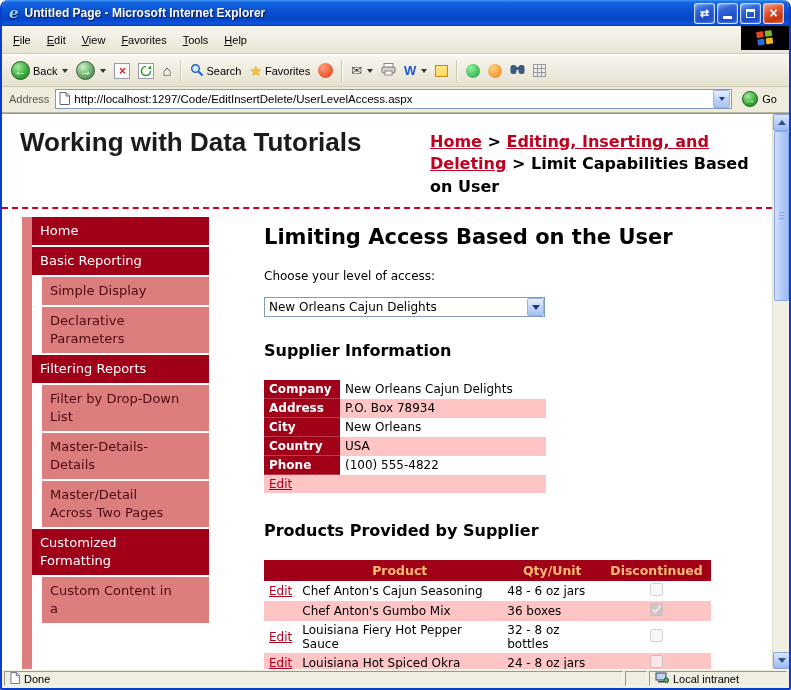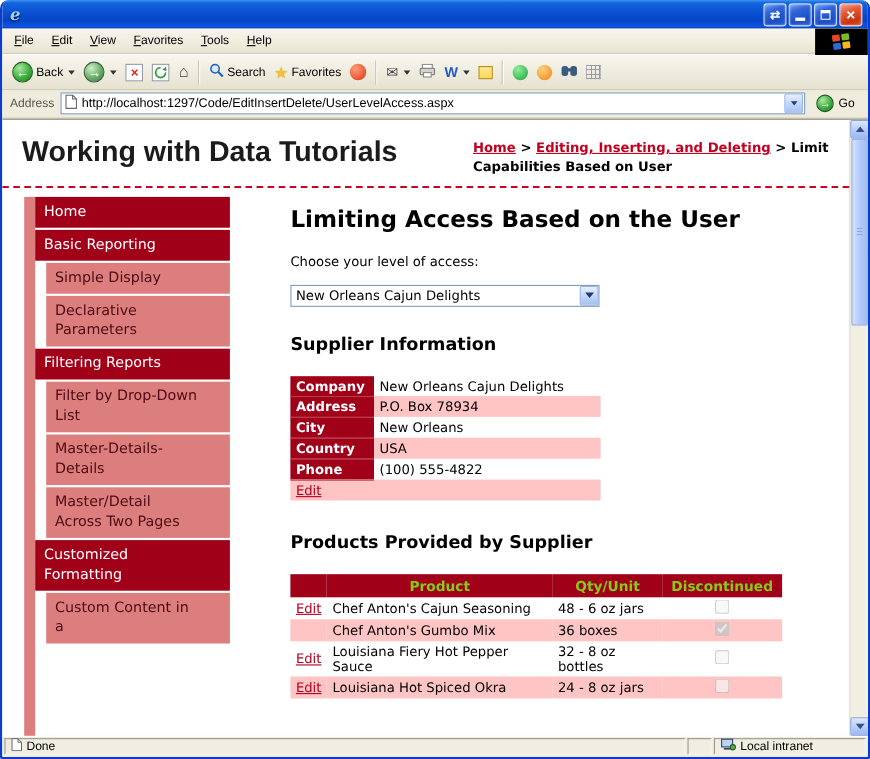--- a/index.html
+++ b/index.html
@@ -22,21 +22,21 @@
     display:flex; align-items:center; justify-content:center; color:#fff; cursor:pointer; position:relative;
     background:linear-gradient(160deg,#7aa7f4 0%,#3166d8 30%,#1c4ec4 70%,#2a5cd4 100%);
     box-shadow:inset 0 0 2px rgba(255,255,255,.55); font-weight:bold; font-size:12px; }
   .tbtn.close { background:linear-gradient(160deg,#f0a088 0%,#e25b38 35%,#c83410 75%,#d8502c 100%); }
   .g-resize { font-size:11px; }
   .g-min { position:absolute; left:5px; bottom:4px; width:9px; height:3px; background:#fff; }
   .g-max { width:9px; height:9px; border:1px solid #fff; border-top:3px solid #fff; }
   .g-close { font-size:14px; line-height:1; }
 
   
-  .menubar { height:23px; flex:none; background:linear-gradient(#f7f5ec,#e9e5d4);
+  .menubar { height:28px; flex:none; background:linear-gradient(#f7f5ec,#e9e5d4);
     display:flex; align-items:center; padding-left:3px; position:relative; border-bottom:1px solid #d0ccb8; }
   .menu-item { display:inline-block; padding:3px 8px; font-size:11px; color:#000; cursor:pointer; }
   .menu-item::first-letter { text-decoration:underline; }
   .throbber { position:absolute; right:0; top:0; width:48px; height:24px; background:#000;
     display:flex; align-items:center; justify-content:center; }
 
   
   .toolbar { height:33px; flex:none; background:linear-gradient(#f8f6ee,#e6e2d0);
     border-top:1px solid #fff; border-bottom:1px solid #cfcab4;
     display:flex; align-items:center; padding:0 5px; font-size:11px; }
@@ -77,21 +77,21 @@
   .small-circle { width:16px; height:16px; font-size:10px; }
 
   
   .content { flex:1; min-height:0; background:#fff; border-top:1px solid #9a9786; display:flex; }
   .page-area { flex:1; min-width:0; display:flex; flex-direction:column; overflow:hidden;
     font-family:"DejaVu Sans",sans-serif; }
 
   .page-header { display:flex; justify-content:space-between; align-items:flex-start;
     padding:13px 14px 9px 18px; border-bottom:2px dashed #cc0022; flex:none; }
   .site-title { font-family:"Liberation Sans",sans-serif; font-weight:bold; font-size:26px; color:#1b1b1b; }
-  .breadcrumb { width:328px; flex:none; font-weight:bold; font-size:12px; line-height:1.4; color:#000; padding-top:4px; }
+  .breadcrumb { width:328px; flex:none; font-weight:bold; font-size:16px; line-height:1.4; color:#000; padding-top:4px; }
   .crumb-link { color:#c00020; text-decoration:underline; cursor:pointer; }
 
   .page-body { flex:1; min-height:0; display:flex; padding:8px 0 0 20px; overflow:hidden; }
   .sidebar { width:187px; flex:none; display:flex; align-items:stretch; }
   .side-strip { width:10px; background:#dc7e7e; flex:none; }
   .side-items { flex:1; }
   .nav-item { font-size:13px; line-height:18px; padding:5px 8px; margin-bottom:2px; cursor:pointer; }
   .nav-item.top { background:#a00018; color:#fff; padding-right:45px; }
   .nav-item.sub { background:#dc7e7e; color:#4d0a12; margin-left:10px; padding-right:28px; }
 
@@ -111,21 +111,21 @@
   .main h2 { font-size:16px; font-weight:bold; margin:6px 0 20px; }
   table { border-collapse:collapse; }
   .supplier { font-size:12px; margin-bottom:28px;padding-left:24px; }
   .supplier th { background:#a00018; color:#fff; text-align:left; padding:2px 5px; width:76px;
     font-size:12px; border-bottom:1px solid #bb3b4d; }
   .supplier td { width:206px; padding:2px 5px; }
   .supplier tr:nth-child(even) td { background:#ffc4c4; }
   .edit-link { color:#b00020; text-decoration:underline; font-size:12px; }
 
   .products { font-size:12px; }
-  .products th { background:#a00018; color:#84cc16; padding:3px 8px; text-align:center; font-size:12.5px; }
+  .products th { background:#a00018; color:#fdba74; padding:3px 8px; text-align:center; font-size:12.5px; }
   .products td { padding:2px 5px; vertical-align:middle; }
   .products .col-edit { width:33px; }
   .products .col-product { width:205px; }
   .products .col-qty { width:100px; }
   .products .col-disc { width:102px; text-align:center; }
   .products tbody tr:nth-child(even) { background:#ffc4c4; }
 
   
   .scrollbar { width:17px; flex:none; background:#f1efe2; display:flex; flex-direction:column; border-left:1px solid #e2dfcd; }
   .scroll-btn { width:17px; height:17px; flex:none; cursor:pointer;
@@ -149,20 +149,21 @@
   .spane.zone { width:138px; }
 </style>
 </head>
 <body>
 
 <div class="window">
 
   <div class="titlebar">
     <div class="title-left">
       <span class="ie-icon">e</span>
+      <span class="title-text">Untitled Page - Microsoft Internet Explorer</span>
     </div>
     <div class="title-btns">
       <span class="tbtn">
           <span class="g-resize">⇄</span>
         </span>
       <span class="tbtn">
           <span class="g-min"></span>
         </span>
       <span class="tbtn">
           <span class="g-max"></span>

